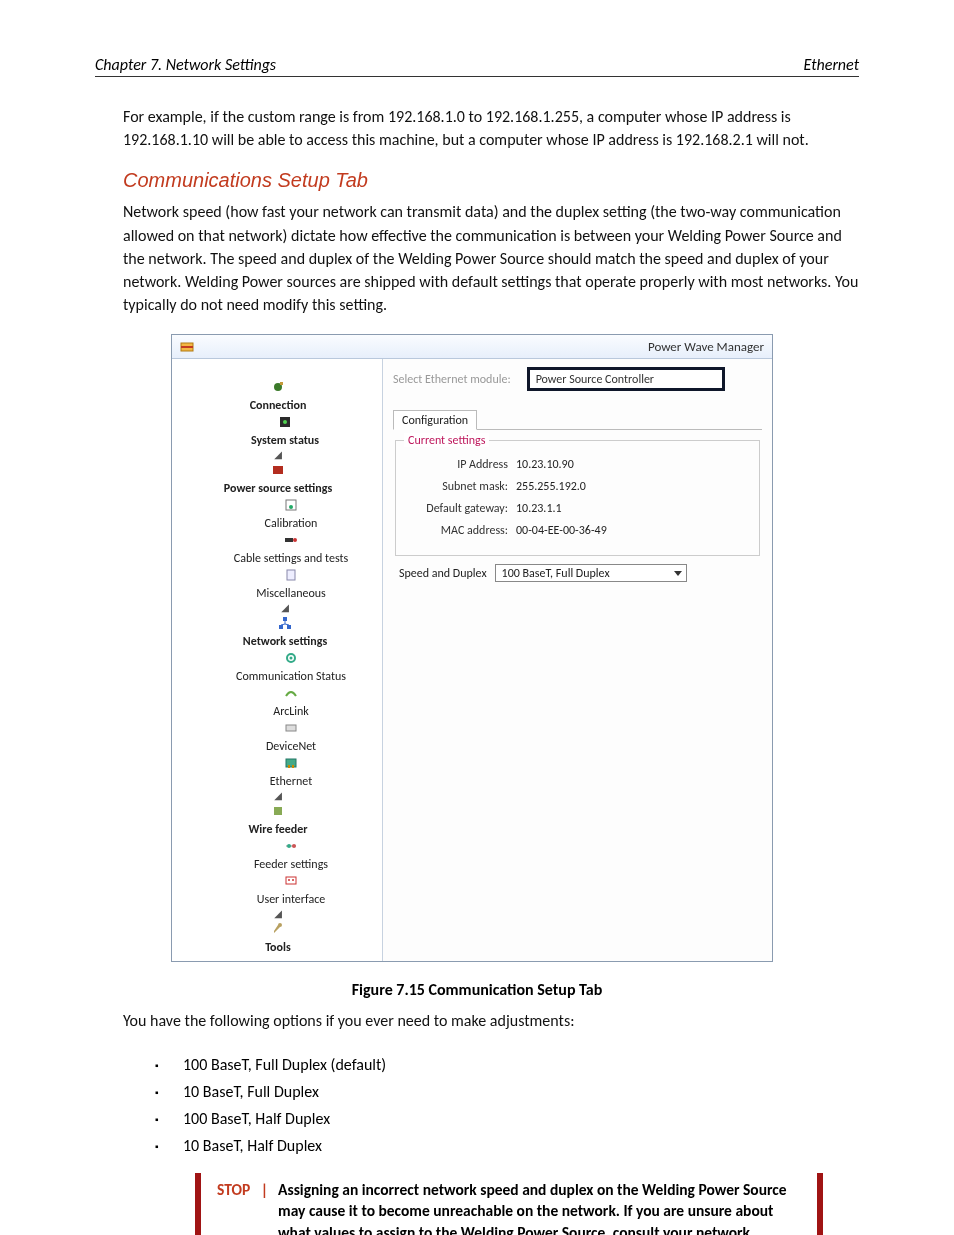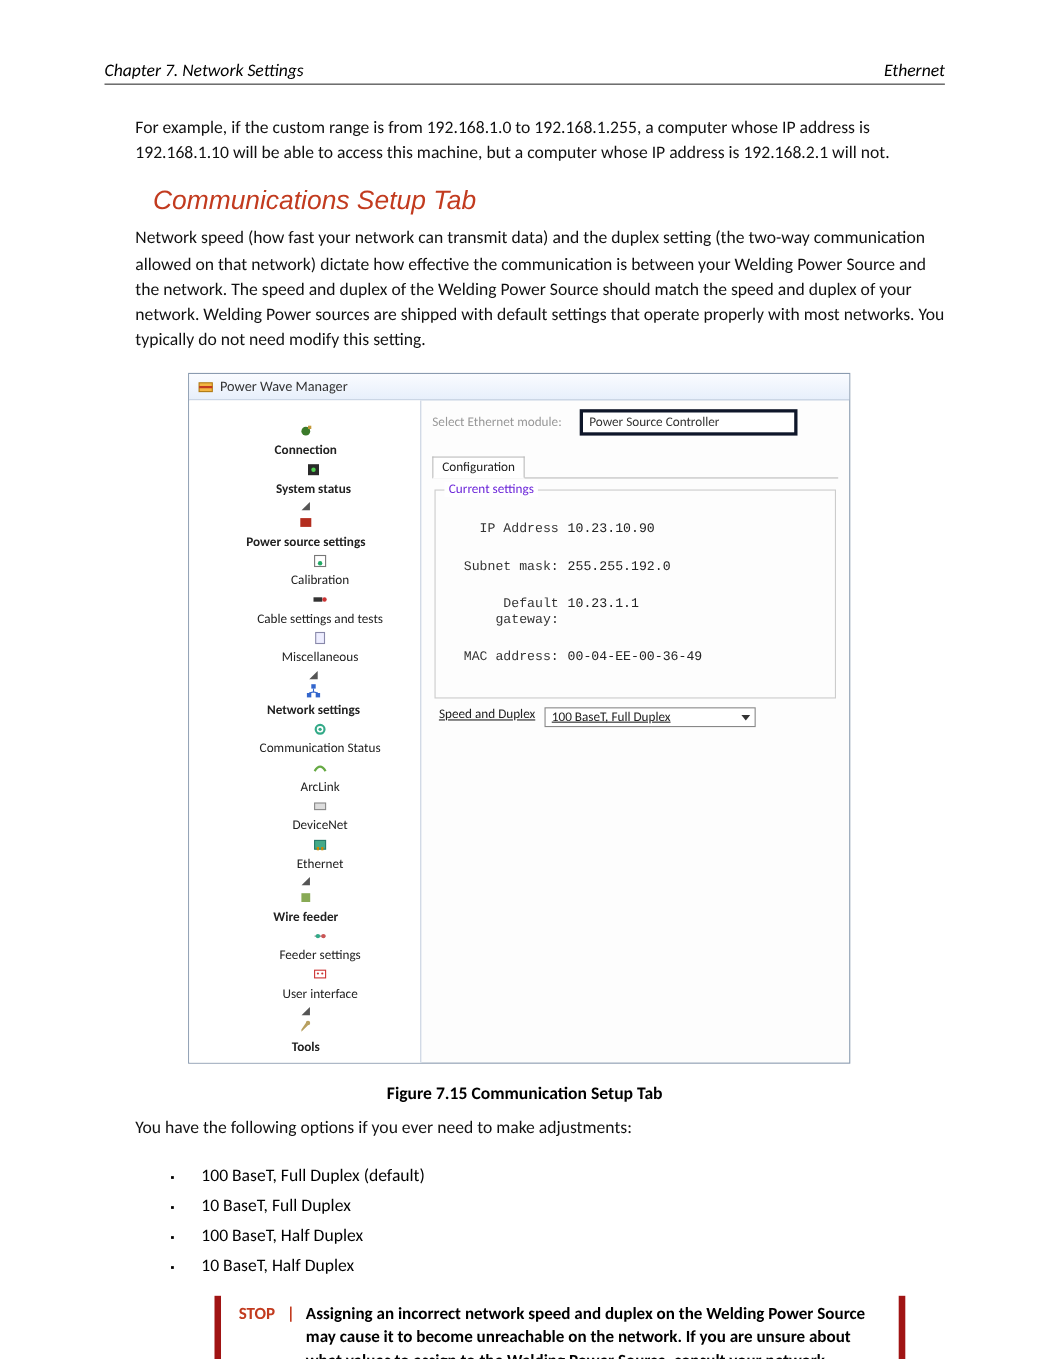--- a/index.html
+++ b/index.html
@@ -25,22 +25,22 @@
   }
   .body-para {
     font-size: 16px;
     line-height: 1.45;
     margin: 8px 0 18px 28px;
     color: #111;
   }
   .section-heading {
     color: #c23b1f;
     font-style: italic;
-    font-size: 24px;
-    margin: 8px 0 8px 44px;
+    font-size: 20px;
+    margin: 8px 0 8px 28px;
     font-family: Arial, sans-serif;
   }
   .figure-wrap {
     margin: 14px 0 10px 76px;
   }
   .app-window {
     width: 600px;
     border: 1px solid #8a9bb0;
     background: #fdfdfd;
     font-size: 12px;
@@ -48,20 +48,21 @@
   }
   .titlebar {
     background: linear-gradient(#fafcff, #e7effb);
     border-bottom: 1px solid #b9c8dc;
     padding: 4px 8px;
     display: flex;
     align-items: center;
     gap: 6px;
     font-size: 13px;
     color: #333;
+    justify-content: space-between;
   }
   .app-icon {
     width: 14px; height: 14px;
     display: inline-block;
   }
   .app-body {
     display: flex;
   }
   .tree {
     width: 200px;
@@ -139,23 +140,23 @@
     padding: 8px 10px 10px 10px;
     position: relative;
   }
   .group-title {
     position: absolute;
     top: -8px;
     left: 8px;
     background: #fff;
     padding: 0 4px;
     font-size: 12px;
-    color: #6d28d9;
-  }
-  .kv { display: flex; font-size: 12px; margin: 20px 0; font-family: Liberation Mono, monospace; }
+    color: #be185d;
+  }
+  .kv { display: flex; font-size: 12px; margin: 8px 0; }
   .kv .k { width: 102px; text-align: right; padding-right: 8px; color: #333; }
   .subtabs {
     border: 2px solid #c23b1f;
     display: inline-flex;
     margin: 4px 2px 0 2px;
     padding: 2px;
     align-items: center;
     gap: 2px;
   }
   .subtab {
@@ -405,21 +406,21 @@
               </div>
             <div class="kv">
                 <span class="k">Default gateway:</span>
                 <span>10.23.1.1</span>
               </div>
             <div class="kv">
                 <span class="k">MAC address:</span>
                 <span>00-04-EE-00-36-49</span>
               </div>
           </div>
-          <div style="margin:6px 2px 4px 6px; display:flex; text-decoration:underline;">
+          <div style="margin:6px 2px 4px 6px; display:flex; align-items:center;">
             <span>Speed and Duplex</span>
             <span class="dropdown">
               <span>100 BaseT, Full Duplex</span>
               <span class="caret"></span>
             </span>
           </div>
         </div>
       </div>
     </div>
   </div>

